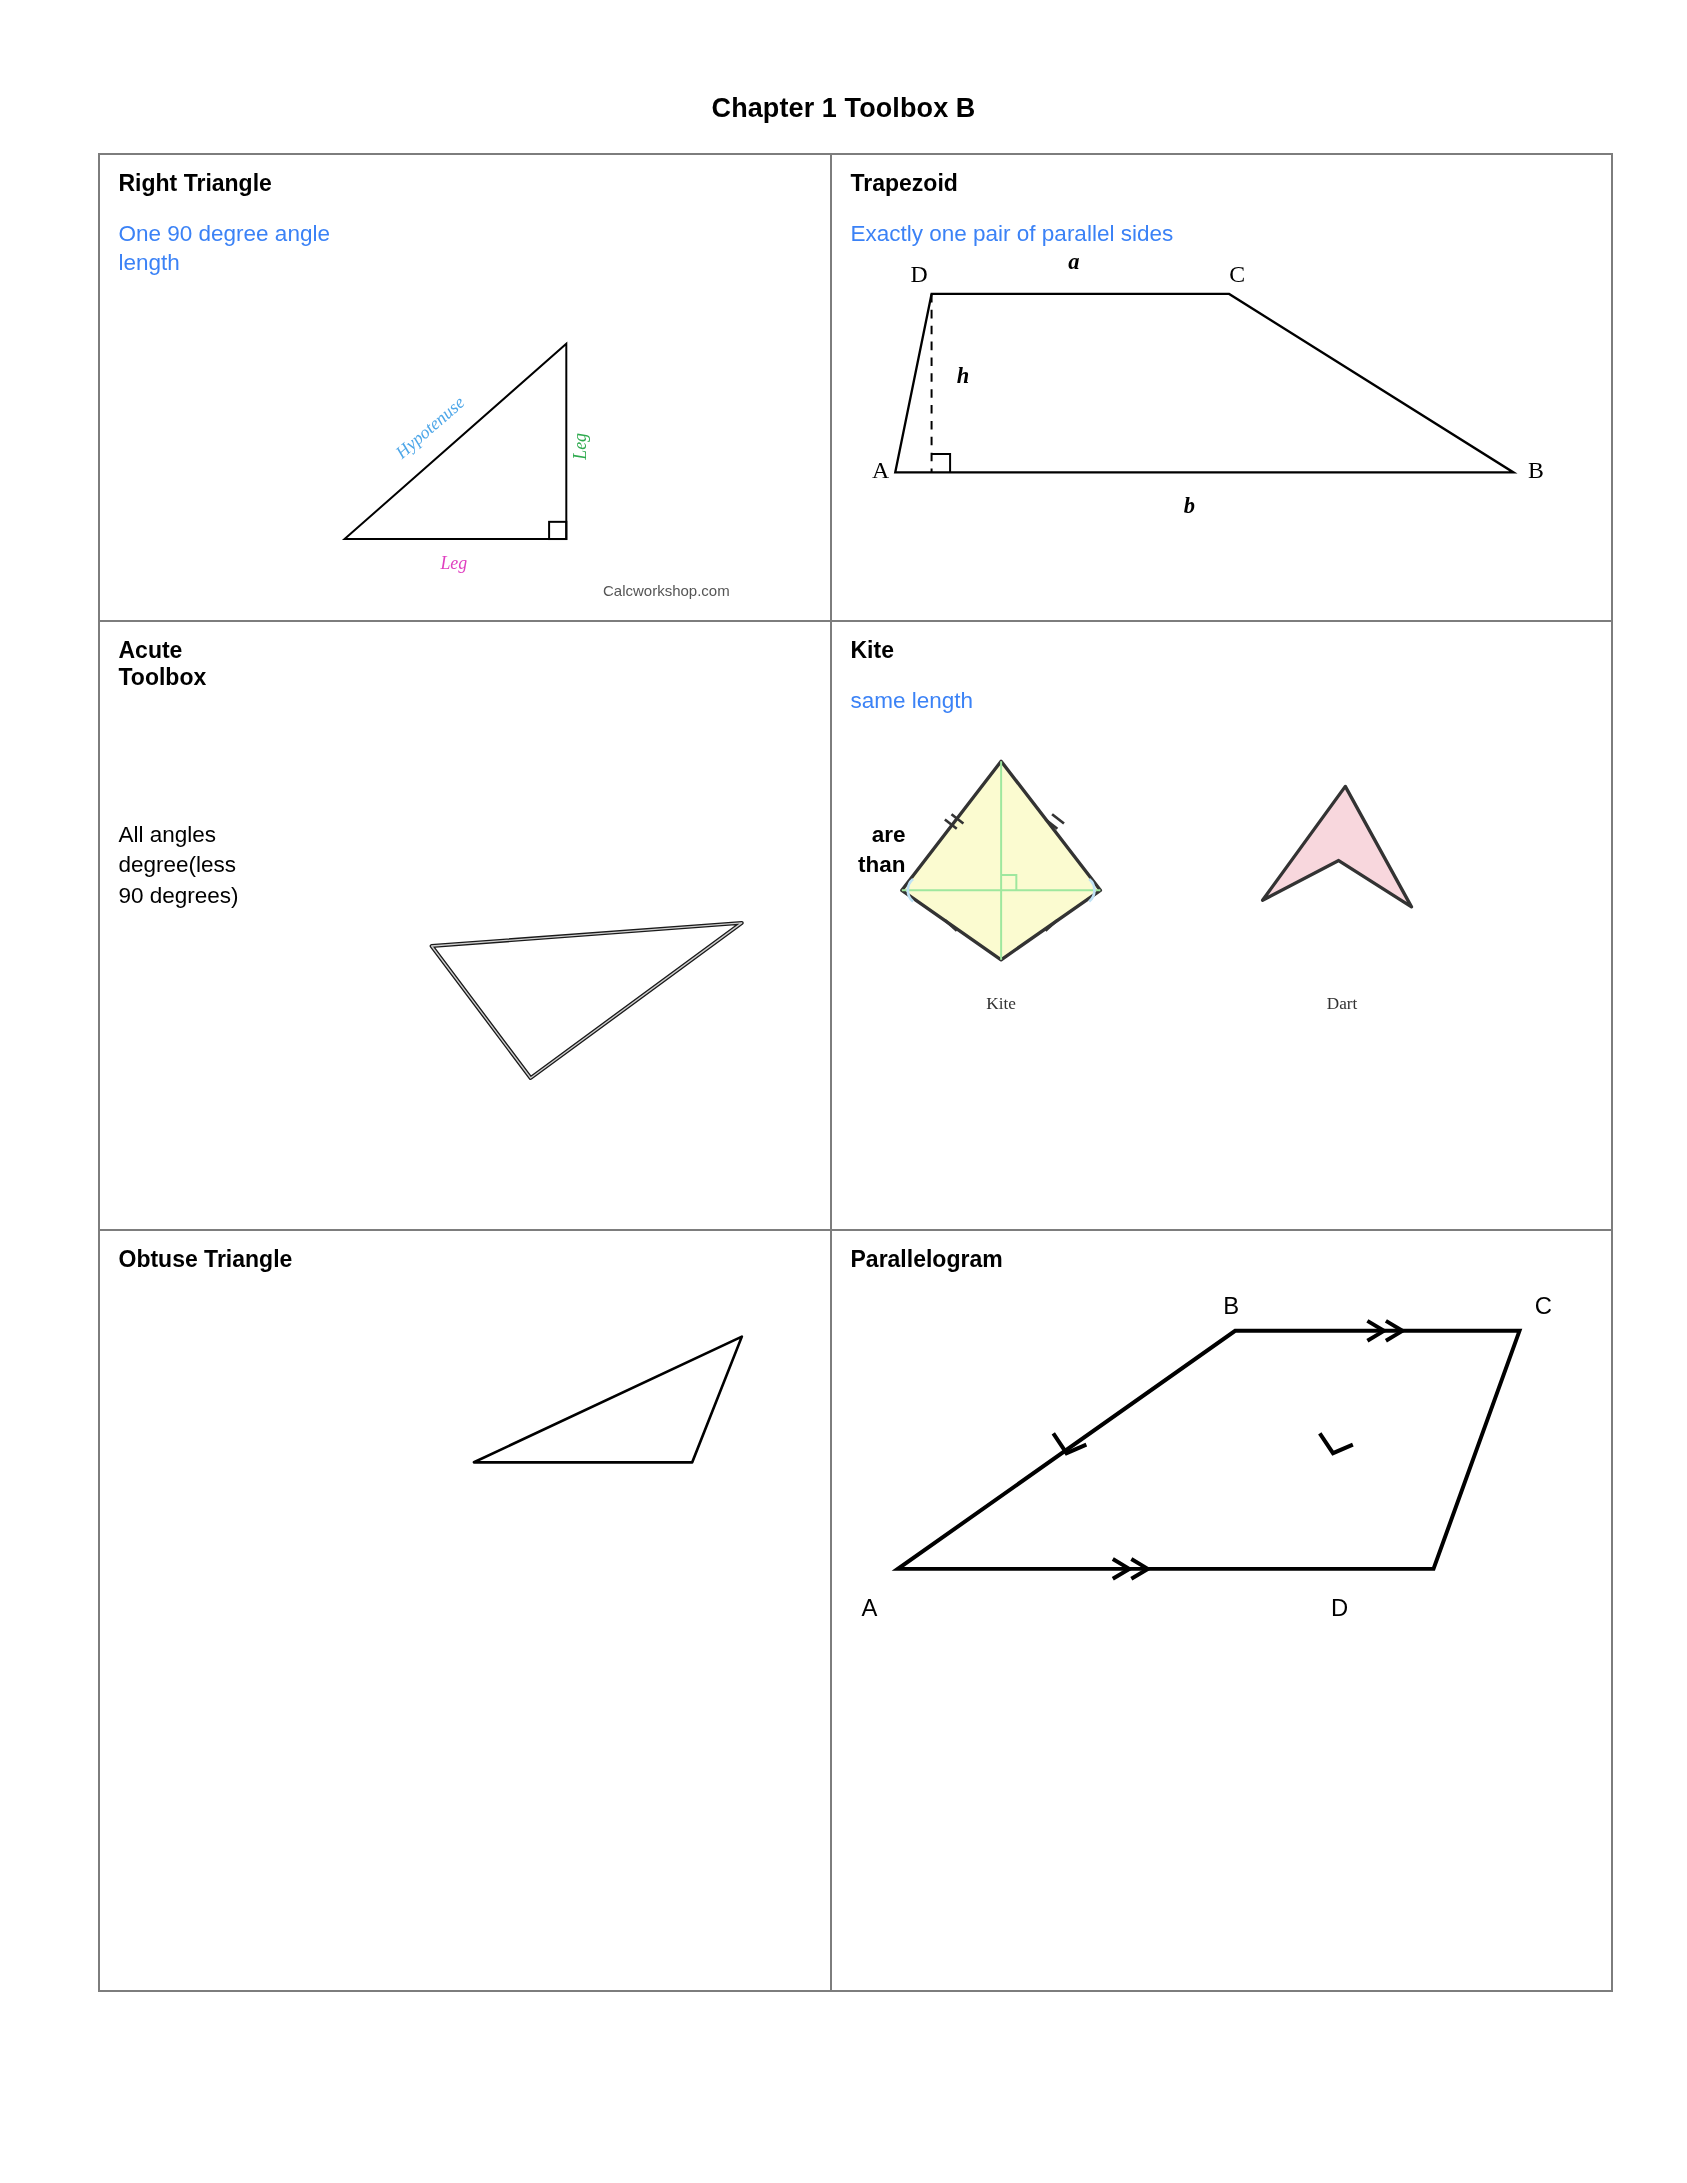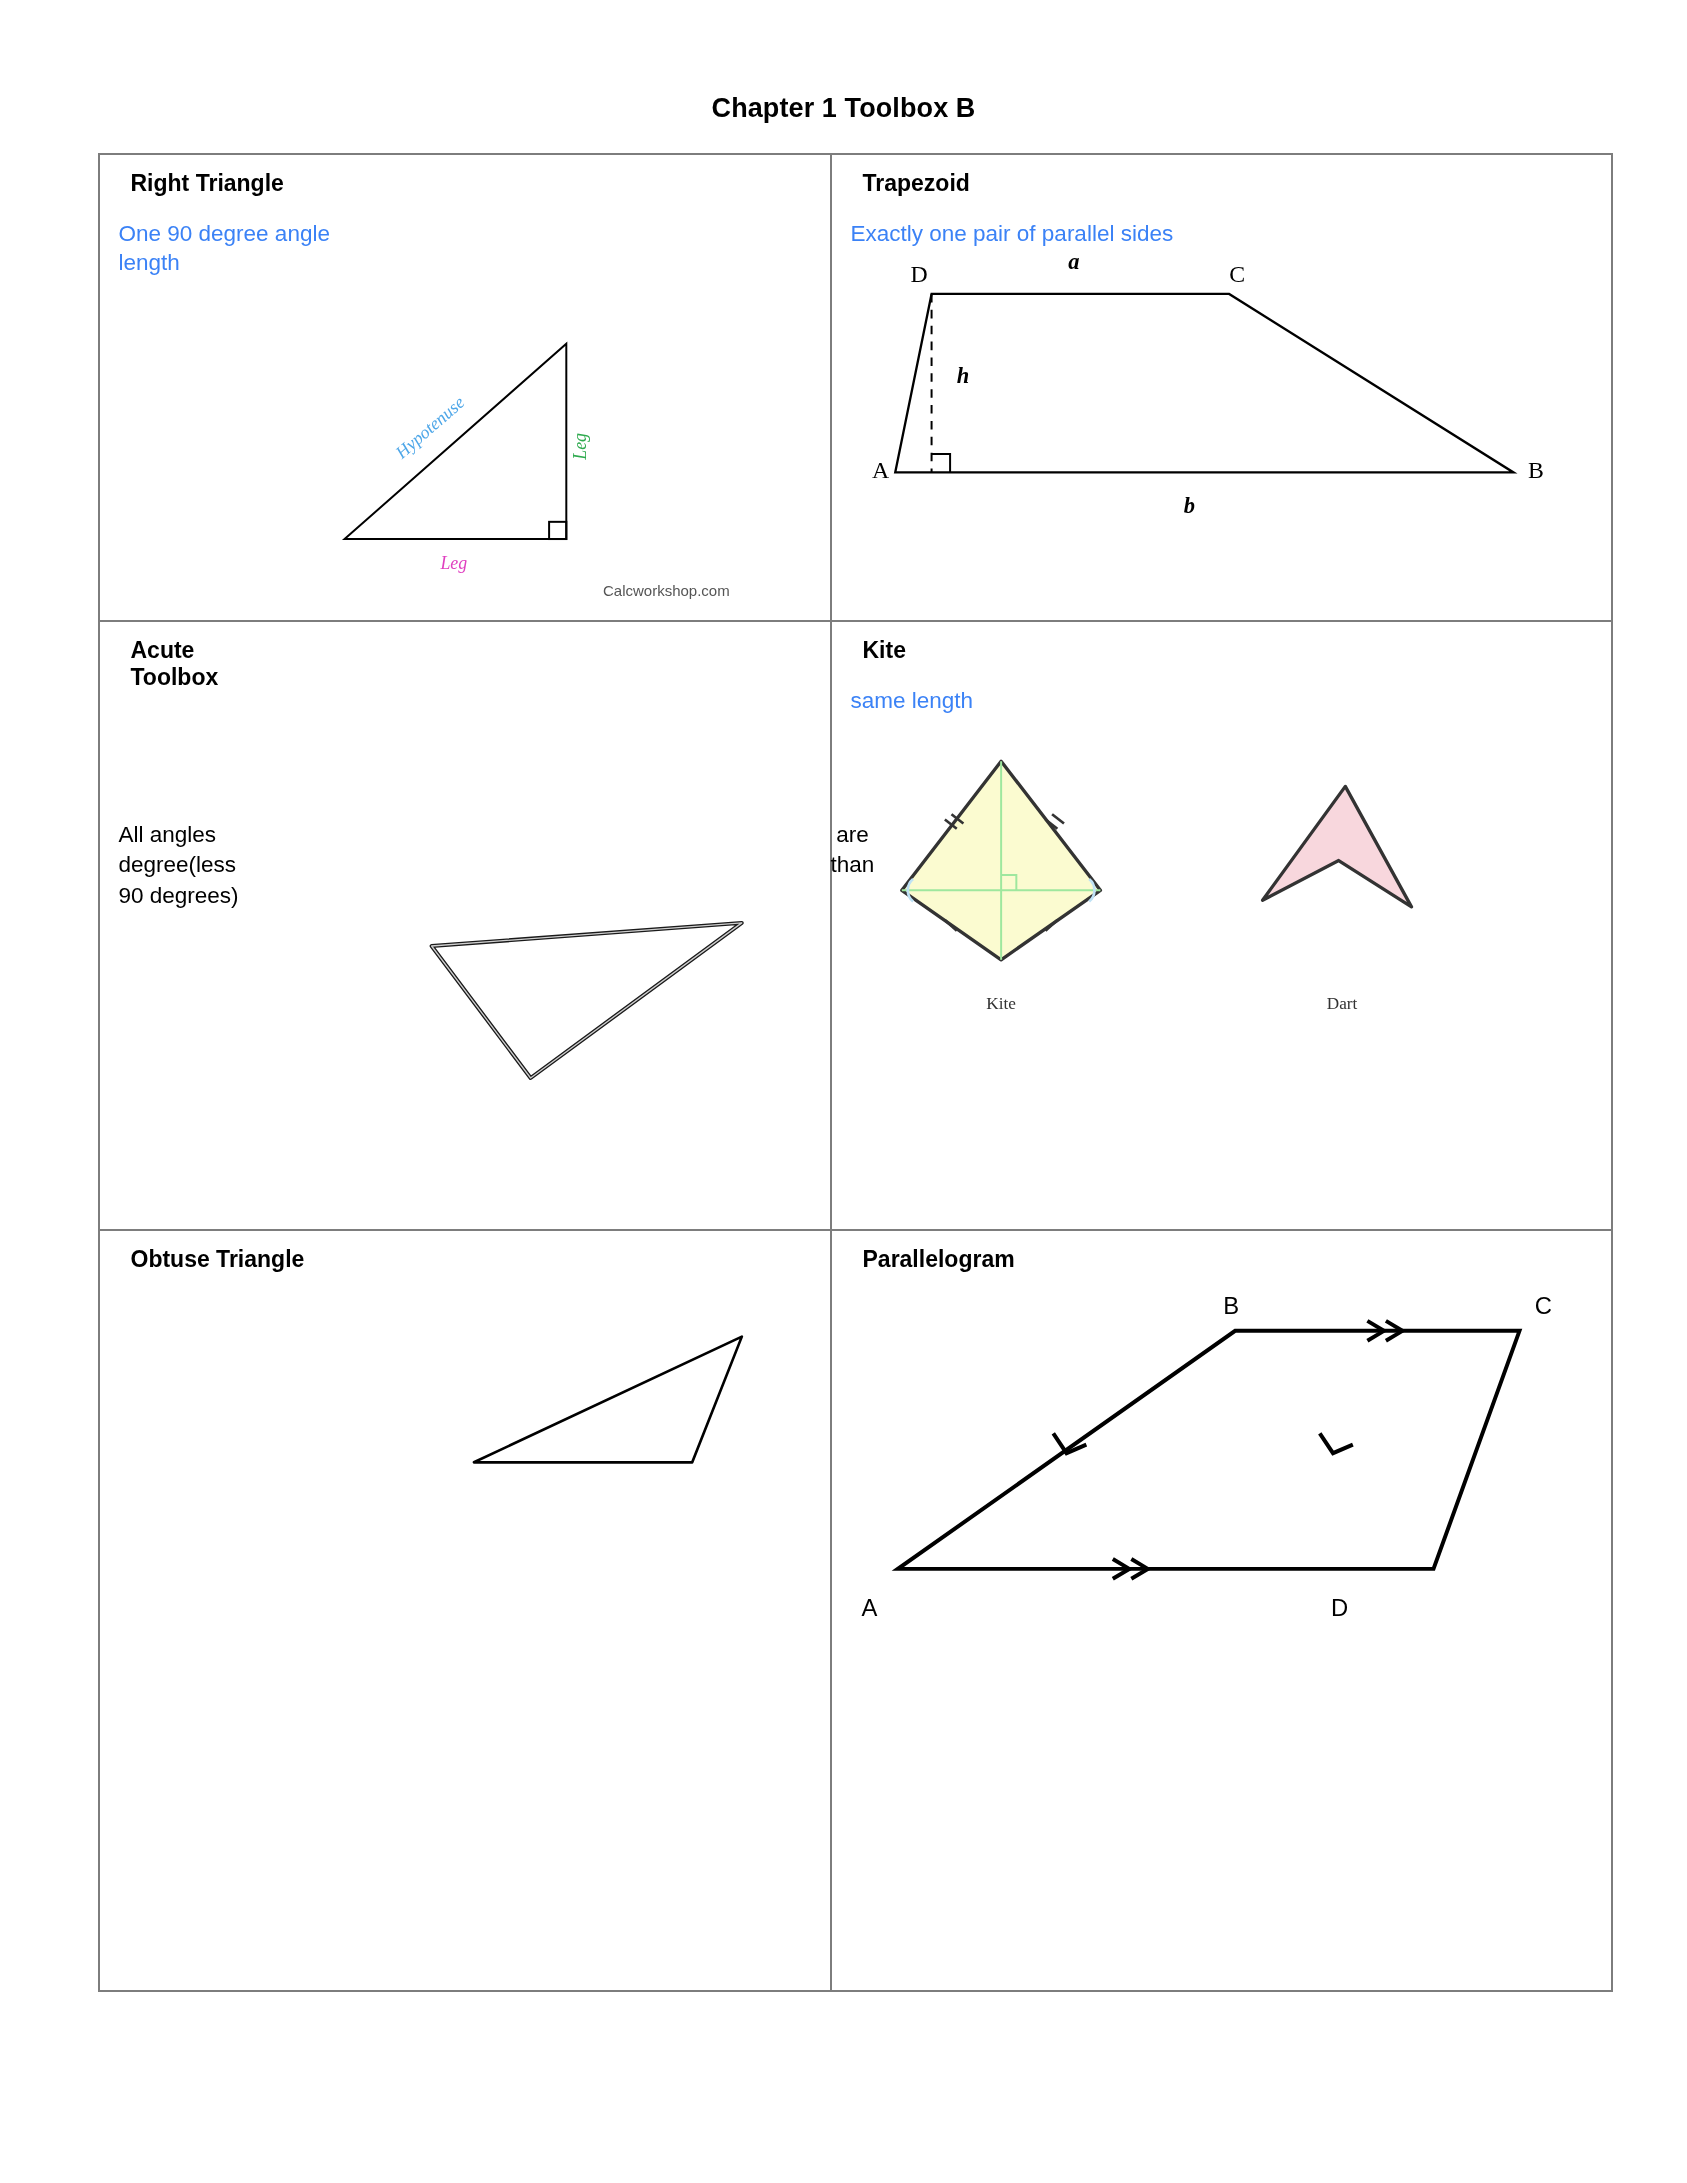--- a/index.html
+++ b/index.html
@@ -55,21 +55,21 @@
     height: 100%;
     box-sizing: border-box;
     padding: 14.6px 18.5px;
   }
   .cell-left { left: 0; width: 732px; border-right: 2px solid #7d7d7d; }
   .cell-right { left: 732px; width: 783px; }
   .cell-head {
     font-size: 23px;
     font-weight: bold;
     line-height: 1.18;
-    margin: 0 0 0 12px;
+    margin: 0 0 0 0;
   }
   .cell-text {
     font-size: 22.5px;
     line-height: 1.3;
     margin-top: 22.5px;
     color: #3b82f6;
   }
   .figure {
     position: absolute;
   }
@@ -88,21 +88,22 @@
   }
   .acute-col-a {
     position: absolute;
     left: 0; top: 0;
     width: 198px;
   }
   .acute-col-b {
     position: absolute;
     left: 681px; top: 0;
     width: 106px;
-    text-align: center;
+    text-align: right;
+    font-weight: bold;
   }
   .watermark {
     position: absolute;
     font-family: "Liberation Sans", sans-serif;
     font-size: 15px;
     color: #555;
   }
   svg { display: block; }
 </style>
 </head>

